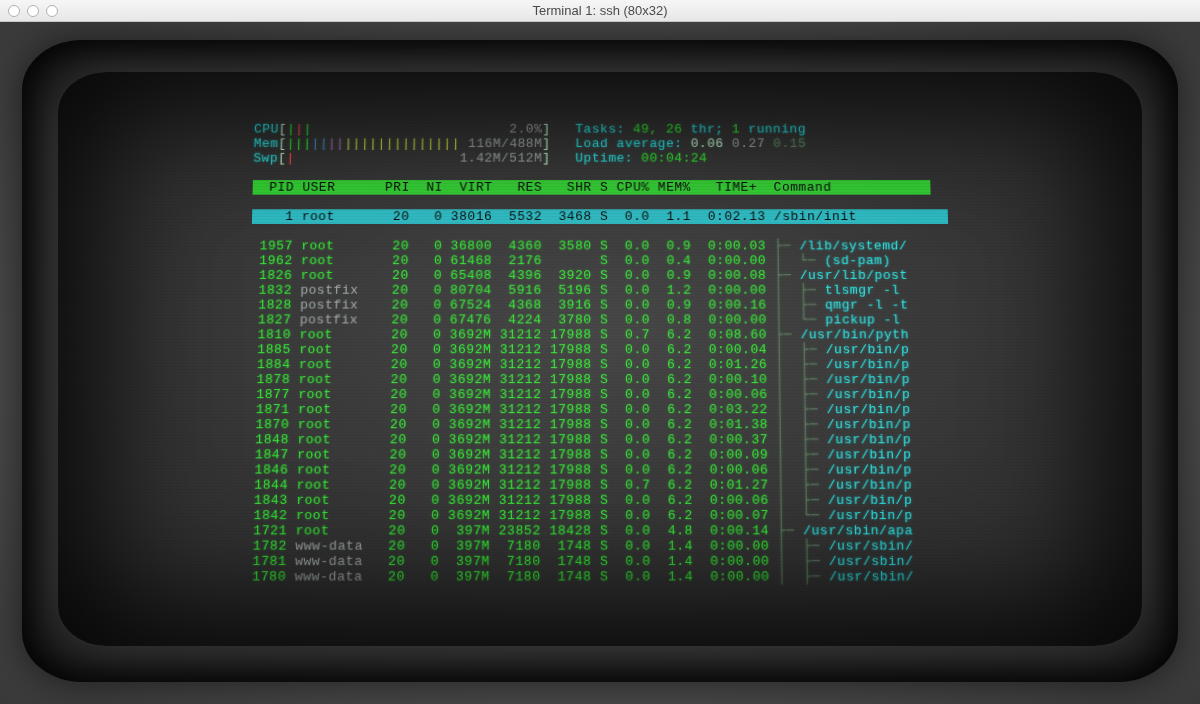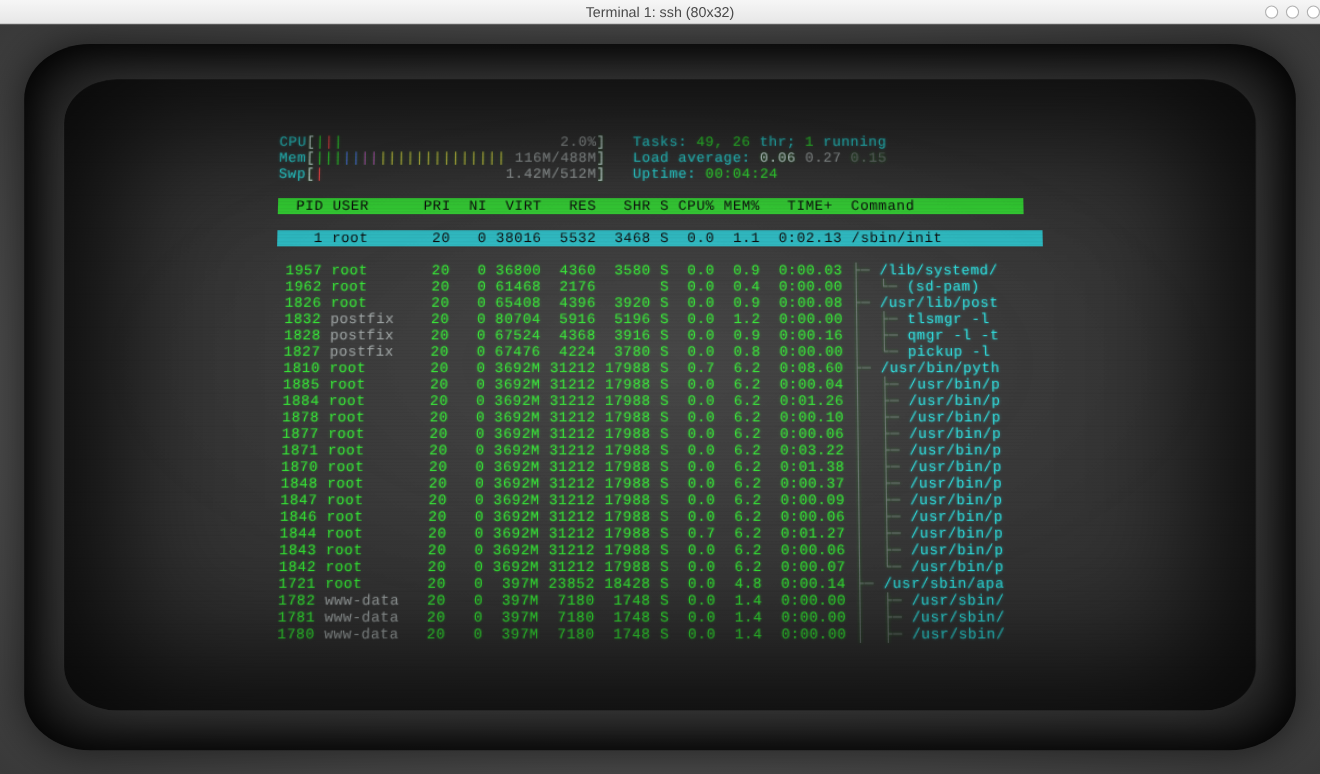--- a/index.html
+++ b/index.html
@@ -4,21 +4,20 @@
 <style>
   * { box-sizing: border-box; margin: 0; padding: 0; }
   html, body { width: 1200px; height: 704px; overflow: hidden; background: #ececec; font-family: -apple-system, "Helvetica Neue", Arial, sans-serif; }
   
   .titlebar {
     height: 22px; width: 100%;
     background: linear-gradient(#f6f6f6,#e7e7e7);
     border-bottom: 1px solid #c7c7c7;
     display: flex; align-items: center;
     position: relative;
-    justify-content: flex-end;
   }
   .traffic { display:flex; gap:7px; margin-left:8px; }
   .dot { width:12px; height:12px; border-radius:50%; border:1px solid #b1b1b1; background:#fff; }
   .title { position:absolute; left:0; right:0; text-align:center; font-size:13px; color:#4a4a4a; pointer-events:none; }
   
   .stage {
     width:1200px; height:682px;
     background:
       radial-gradient(ellipse 140% 140% at 50% 50%, #5a5a5a 0%, #4a4a4a 35%, #2e2e2e 62%, #0e0e0e 100%);
     position:relative;

